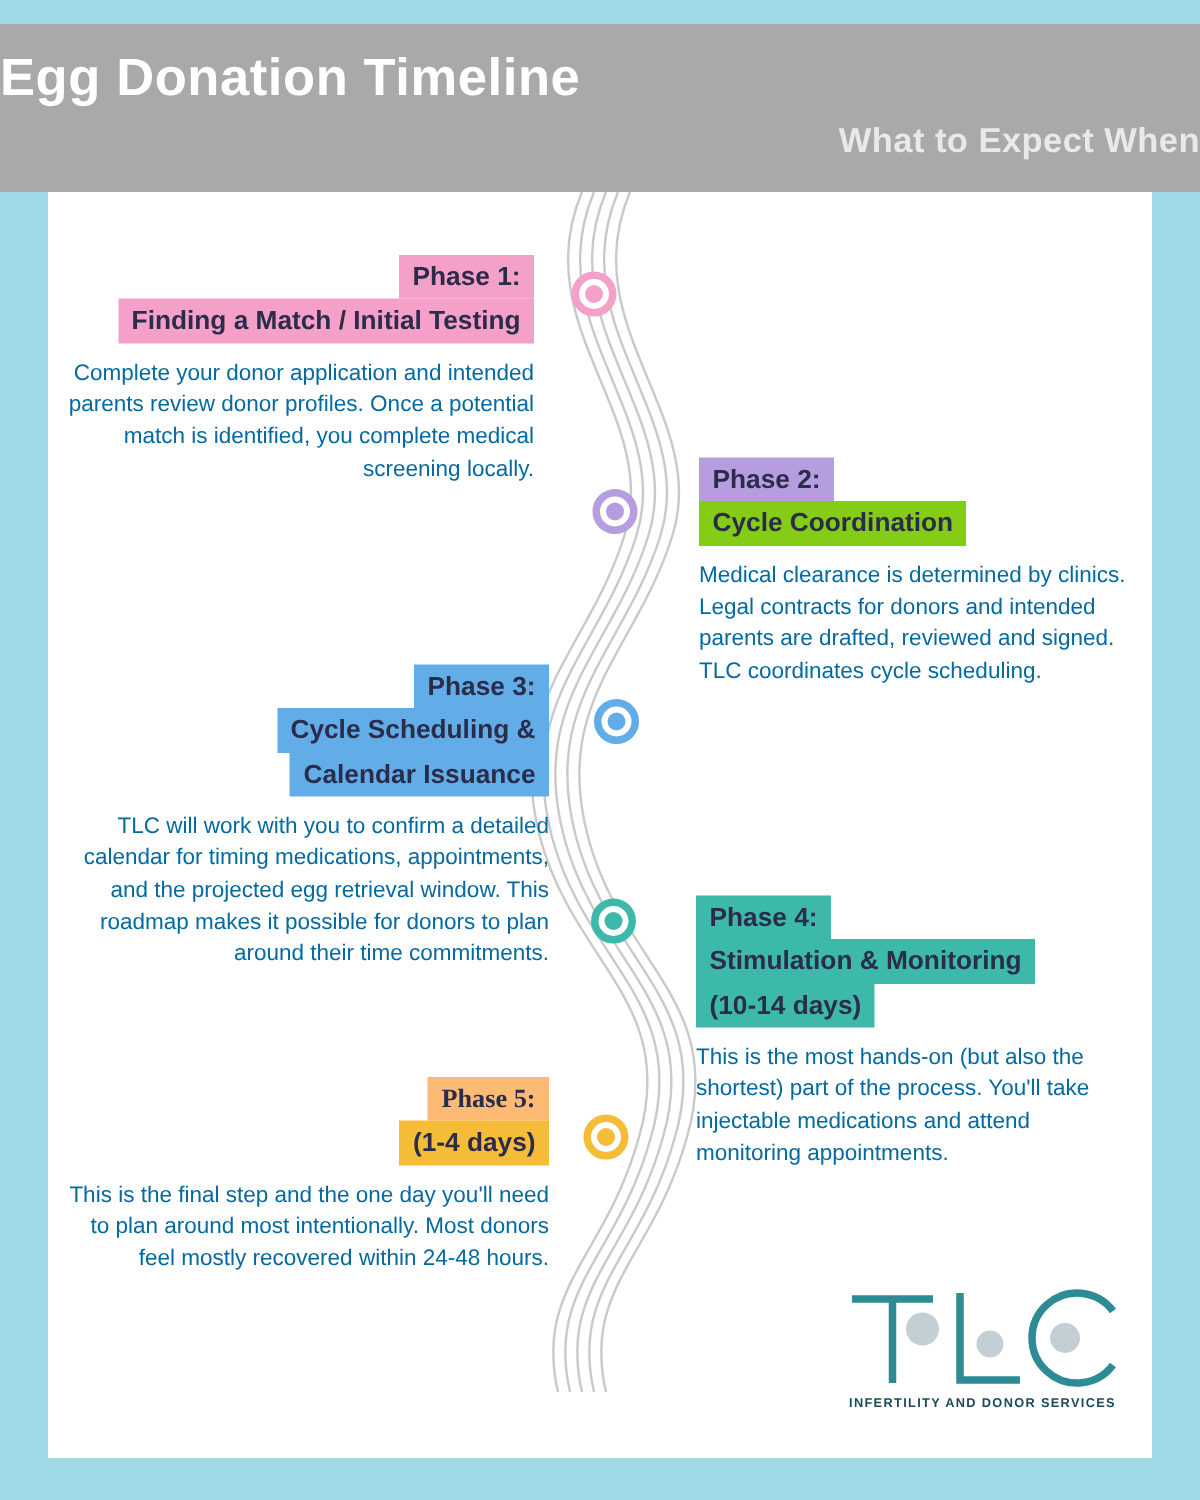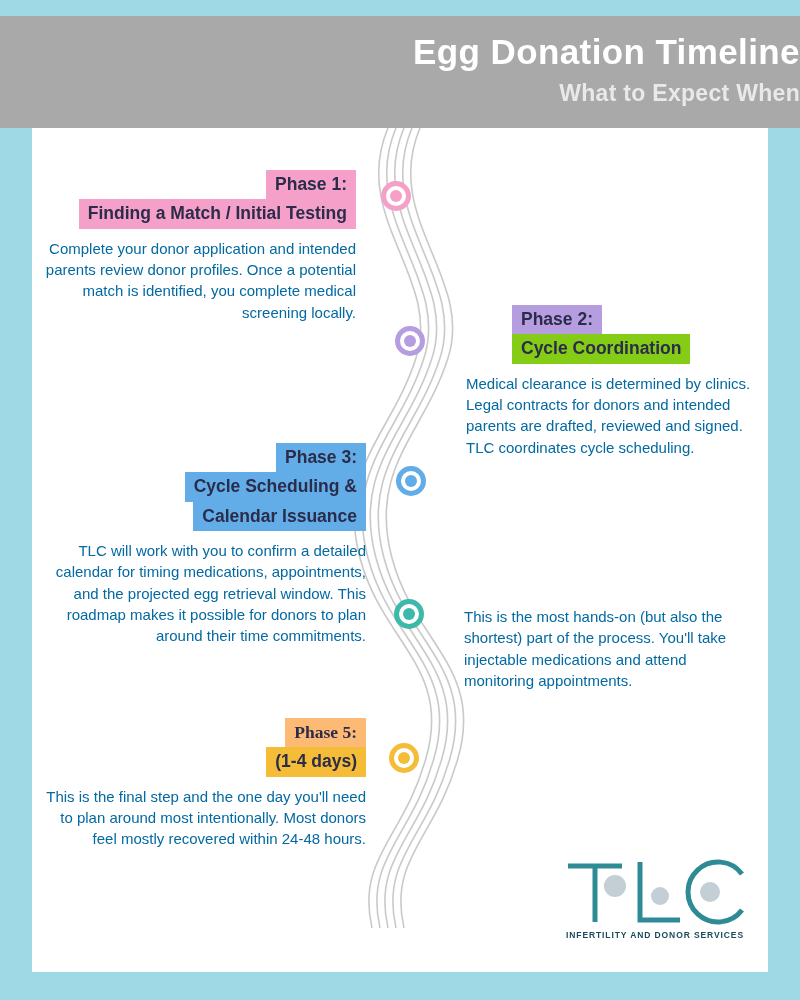--- a/index.html
+++ b/index.html
@@ -34,21 +34,21 @@
     top: 16px;
     width: 800px;
     height: 112px;
     background: #a9a9a9;
   }
   .header-title {
     position: absolute;
     left: 0;
     top: 16px;
     width: 800px;
-    text-align: right;
+    text-align: left;
     font-size: 35px;
     font-weight: bold;
     color: #ffffff;
     letter-spacing: 0.4px;
   }
   .header-sub {
     position: absolute;
     left: 0;
     top: 64px;
     width: 800px;
@@ -95,21 +95,20 @@
     flex-direction: column;
   }
   .lab {
     display: inline-block;
     font-size: 17.5px;
     font-weight: bold;
     color: #2b2b4a;
     padding: 3px 9px 4px 9px;
     line-height: 1.28;
     white-space: nowrap;
-    margin-left: 46px;
   }
   .right .labels { align-items: flex-start; }
   .left  .labels { align-items: flex-end; }
   .body-text {
     font-size: 15px;
     color: #0369a1;
     line-height: 1.42;
     margin-top: 9px;
   }
   .right .body-text { text-align: left; }
@@ -188,20 +187,25 @@
       <span class="lab" style="background:#62ade8;">Cycle Scheduling &amp;</span>
       <span class="lab" style="background:#62ade8;">Calendar Issuance</span>
     </div>
     <div class="body-text">TLC will work with you to confirm a detailed calendar for timing medications, appointments, and the projected egg retrieval window. This roadmap makes it possible for donors to plan around their time commitments.</div>
   </div>
 
   <div class="node" style="left:394px; top:599px; border-color:#3cb9a8;">
     <div class="node-inner" style="background:#3cb9a8;"></div>
   </div>
   <div class="phase right" style="left:464px; top:597px; width:286px;">
+    <div class="labels">
+      <span class="lab" style="background:#3cb9a8;">Phase 4:</span>
+      <span class="lab" style="background:#3cb9a8;">Stimulation &amp; Monitoring</span>
+      <span class="lab" style="background:#3cb9a8;">(10-14 days)</span>
+    </div>
     <div class="body-text">This is the most hands-on (but also the shortest) part of the process. You'll take injectable medications and attend monitoring appointments.</div>
   </div>
 
   <div class="node" style="left:389px; top:743px; border-color:#f5bc38;">
     <div class="node-inner" style="background:#f5bc38;"></div>
   </div>
   <div class="phase left" style="left:44px; top:718px; width:322px;">
     <div class="labels">
       <span class="lab" style="background:#fdba74;font-family:Liberation Serif, serif;">Phase 5:</span>
       <span class="lab" style="background:#f5bc38;">(1-4 days)</span>

